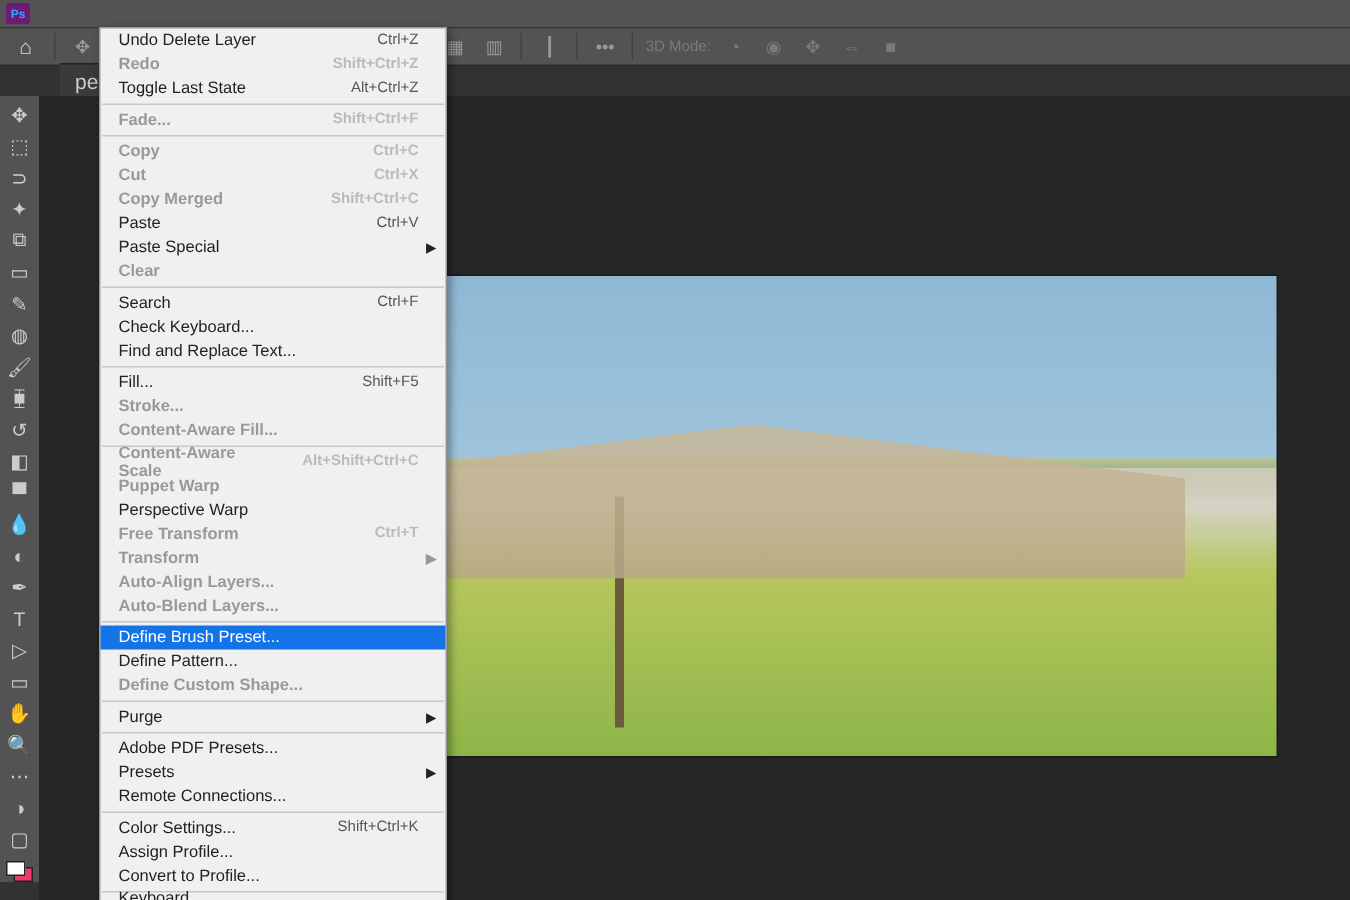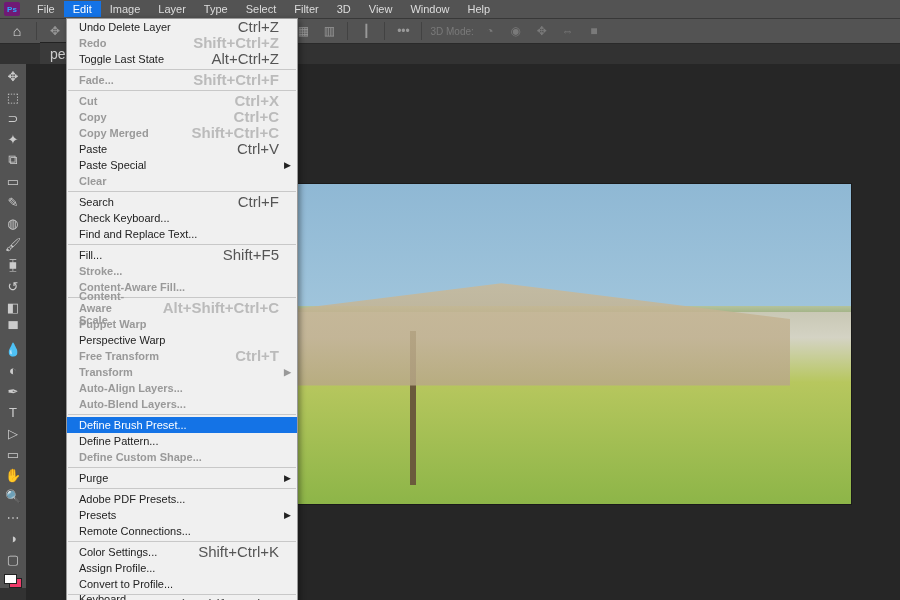--- a/index.html
+++ b/index.html
@@ -29,41 +29,28 @@
 .image { position: absolute; left: 65px; top: 120px; width: 760px; height: 320px; background: linear-gradient(to bottom, #8fb8d4 0%, #9fc4db 38%, #b5c49e 38%, #a5b589 40%, #c9c8b5 40%, #d4d3c4 48%, #b7c75e 62%, #8db548 100%); box-shadow: 0 0 0 1px #1a1a1a; }
 .image::before { content: ""; position: absolute; left: 42%; top: 46%; width: 6px; height: 48%; background: #6b5a3c; }
 .image::after { content: ""; position: absolute; left: 16%; top: 31%; right: 8%; height: 32%; background: linear-gradient(#c9b998, #b8a887); clip-path: polygon(0 35%, 50% 0, 100% 35%, 100% 100%, 0 100%); opacity: .85; }
 
 .dropdown { position: absolute; left: 66px; top: 18px; width: 232px; background: #f0f0f0; border: 1px solid #999; box-shadow: 2px 2px 6px rgba(0,0,0,.4); font-size: 11px; color: #222; z-index: 100; }
 .dropdown .row { display: flex; justify-content: space-between; align-items: center; padding: 2px 18px 2px 12px; height: 16px; line-height: 12px; position: relative; }
 .dropdown .row.highlighted { background: #1473e6; color: #fff; }
 .dropdown .row.disabled { color: #999; font-weight: bold; }
 .dropdown .sep { height: 1px; background: #c8c8c8; margin: 2px 1px; }
 .dropdown .arrow { position: absolute; right: 6px; font-size: 9px; }
-.dropdown .shortcut { color: #555; font-size: 15px; padding-left: 24px; }
+.dropdown .shortcut { color: #555; font-size: 10px; padding-left: 24px; }
 .dropdown .row.disabled .shortcut { color: #bbb; }
 </style>
 </head>
 <body>
 
 <div class="menubar">
   <div class="ps-logo">Ps</div>
-  <div id="menu-items" style="display: flex;">
-      <div class="menu-item">File</div>
-      <div class="menu-item active">Edit</div>
-      <div class="menu-item">Image</div>
-      <div class="menu-item">Layer</div>
-      <div class="menu-item">Type</div>
-      <div class="menu-item">Select</div>
-      <div class="menu-item">Filter</div>
-      <div class="menu-item">3D</div>
-      <div class="menu-item">View</div>
-      <div class="menu-item">Window</div>
-      <div class="menu-item">Help</div>
-    </div>
 </div>
 
 <div class="optionbar">
   <div class="home-icon">⌂</div>
   <div class="sep"></div>
   <div class="icon-btn">✥</div>
   <div class="sep"></div>
   <span>ransform Controls</span>
   <div class="sep"></div>
   <div class="icon-btn">▤</div>
@@ -138,28 +125,28 @@
       <span>Toggle Last State</span>
       <span class="shortcut">Alt+Ctrl+Z</span>
     </div>
     <div class="sep"></div>
     <div class="row disabled">
       <span>Fade...</span>
       <span class="shortcut">Shift+Ctrl+F</span>
     </div>
     <div class="sep"></div>
     <div class="row disabled">
+      <span>Copy</span>
+      <span class="shortcut">Ctrl+C</span>
+    </div>
+    <div class="row disabled">
       <span>Cut</span>
       <span class="shortcut">Ctrl+X</span>
     </div>
     <div class="row disabled">
-      <span>Copy</span>
-      <span class="shortcut">Ctrl+C</span>
-    </div>
-    <div class="row disabled">
       <span>Copy Merged</span>
       <span class="shortcut">Shift+Ctrl+C</span>
     </div>
     <div class="row">
       <span>Paste</span>
       <span class="shortcut">Ctrl+V</span>
     </div>
     <div class="row">
       <span>Paste Special</span>
       <span class="arrow">▶</span>

